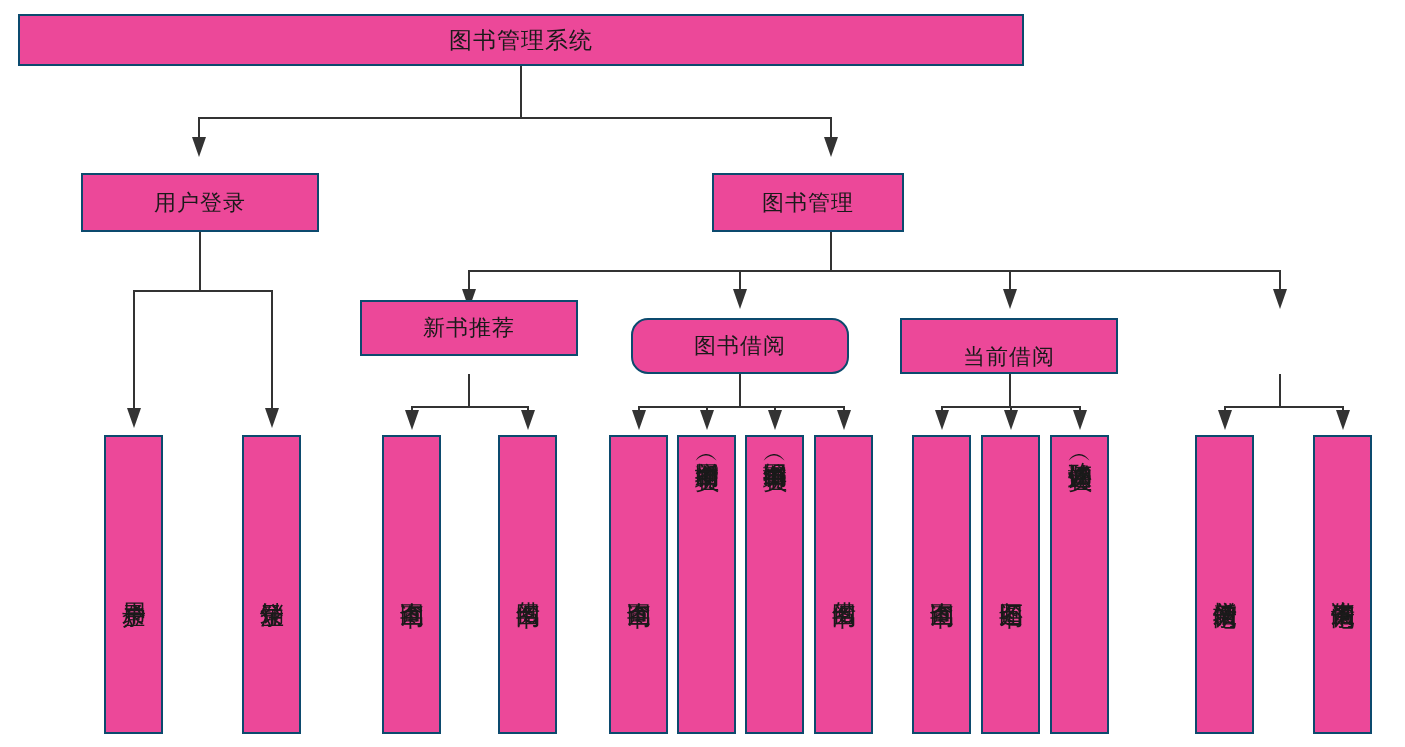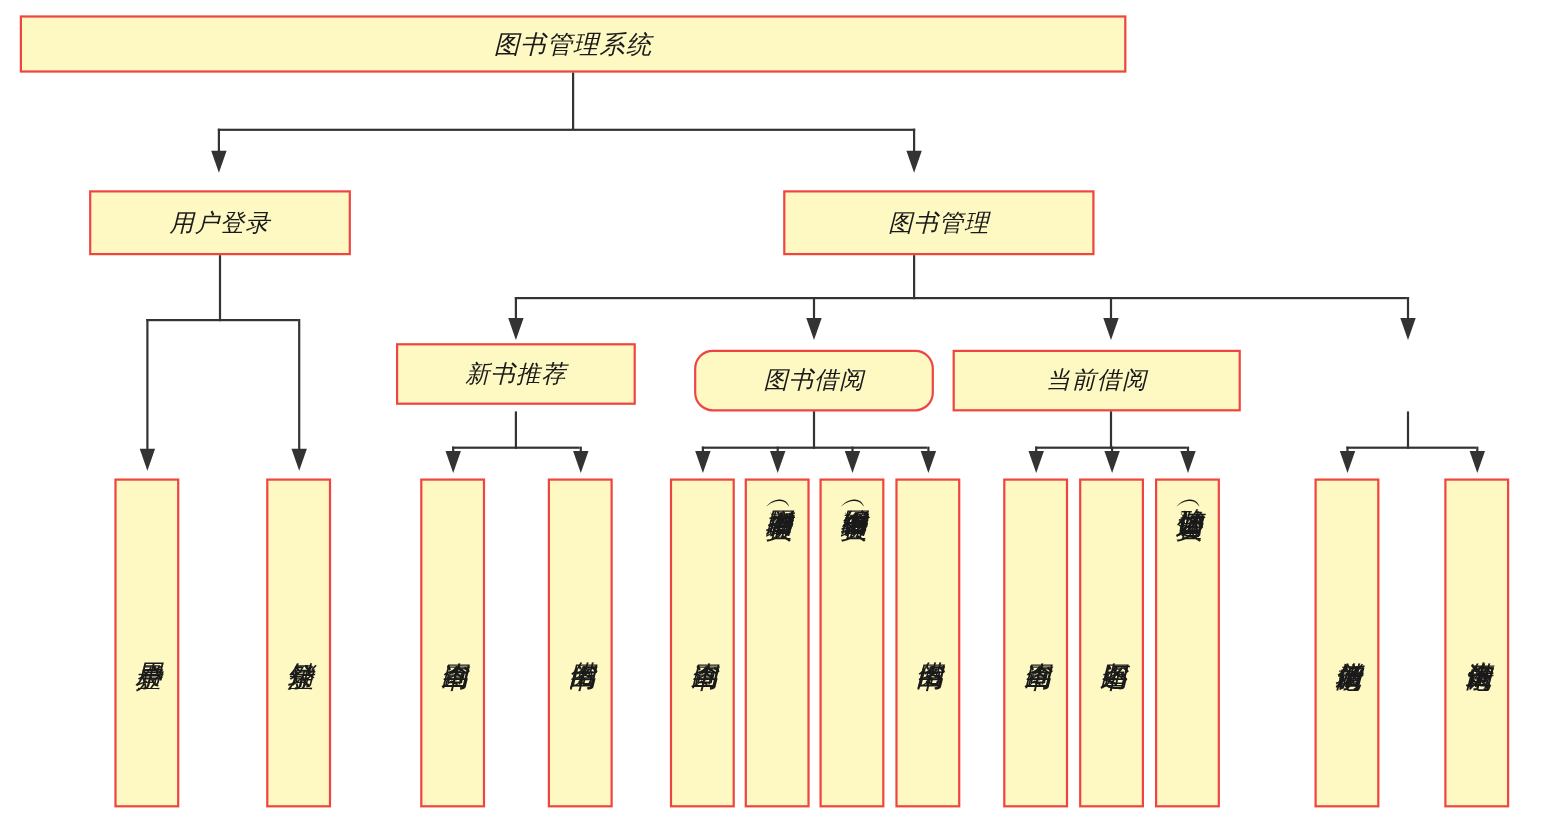--- a/index.html
+++ b/index.html
@@ -15,27 +15,26 @@
     width: 1405px;
     height: 747px;
     background: #ffffff;
     overflow: hidden;
   }
 
   
   .node {
     position: absolute;
     box-sizing: border-box;
-    border: 2px solid #ef4444;
-    background: #fef9c3;
+    border: 2px solid #0c4a6e;
+    background: #ec4899;
     display: flex;
     align-items: center;
     justify-content: center;
     color: #1a1a1a;
-    font-style: italic;
   }
   .node.horiz {
     font-size: 22px;
     letter-spacing: 1px;
   }
   .node.root {
     font-size: 23px;
   }
   .node.vert {
     align-items: flex-start;
@@ -100,21 +99,21 @@
   <div class="vline" style="left:198px; top:117px; height:24px;"></div>
   <div class="arrow" style="left:192px; top:137px;"></div>
 
   <div class="vline" style="left:830px; top:117px; height:24px;"></div>
   <div class="arrow" style="left:824px; top:137px;"></div>
 
   <div class="node horiz" style="left:81px; top:173px; width:238px; height:59px;">
     <span>用户登录</span>
   </div>
 
-  <div class="node horiz" style="left:712px; top:173px; width:283px; height:59px;">
+  <div class="node horiz" style="left:712px; top:173px; width:192px; height:59px;">
     <span>图书管理</span>
   </div>
 
   <div class="vline" style="left:199px; top:232px; height:60px;"></div>
   <div class="hline" style="left:133px; top:290px; width:138px;"></div>
   <div class="vline" style="left:133px; top:290px; height:122px;"></div>
   <div class="arrow" style="left:127px; top:408px;"></div>
   <div class="vline" style="left:271px; top:290px; height:122px;"></div>
   <div class="arrow" style="left:265px; top:408px;"></div>
 
@@ -126,27 +125,27 @@
 
   <div class="vline" style="left:739px; top:270px; height:22px;"></div>
   <div class="arrow" style="left:733px; top:289px;"></div>
 
   <div class="vline" style="left:1009px; top:270px; height:22px;"></div>
   <div class="arrow" style="left:1003px; top:289px;"></div>
 
   <div class="vline" style="left:1279px; top:270px; height:22px;"></div>
   <div class="arrow" style="left:1273px; top:289px;"></div>
 
-  <div class="node horiz" style="left:360px; top:312px; width:218px; height:56px;">
+  <div class="node horiz" style="left:360px; top:300px; width:218px; height:56px;">
     <span>新书推荐</span>
   </div>
   <div class="node horiz" style="left:631px; top:318px; width:218px; height:56px;border-radius:17px;">
     <span>图书借阅</span>
   </div>
-  <div class="node horiz" style="left:866px; top:318px; width:262px; height:56px;">
+  <div class="node horiz" style="left:900px; top:318px; width:218px; height:56px;align-items:flex-end;">
     <span>当前借阅</span>
   </div>
 
   <div class="vline" style="left:468px; top:374px; height:34px;"></div>
   <div class="hline" style="left:411px; top:406px; width:116px;"></div>
   <div class="vline" style="left:411px; top:406px; height:6px;"></div>
   <div class="arrow" style="left:405px; top:410px;"></div>
   <div class="vline" style="left:527px; top:406px; height:6px;"></div>
   <div class="arrow" style="left:521px; top:410px;"></div>
 

